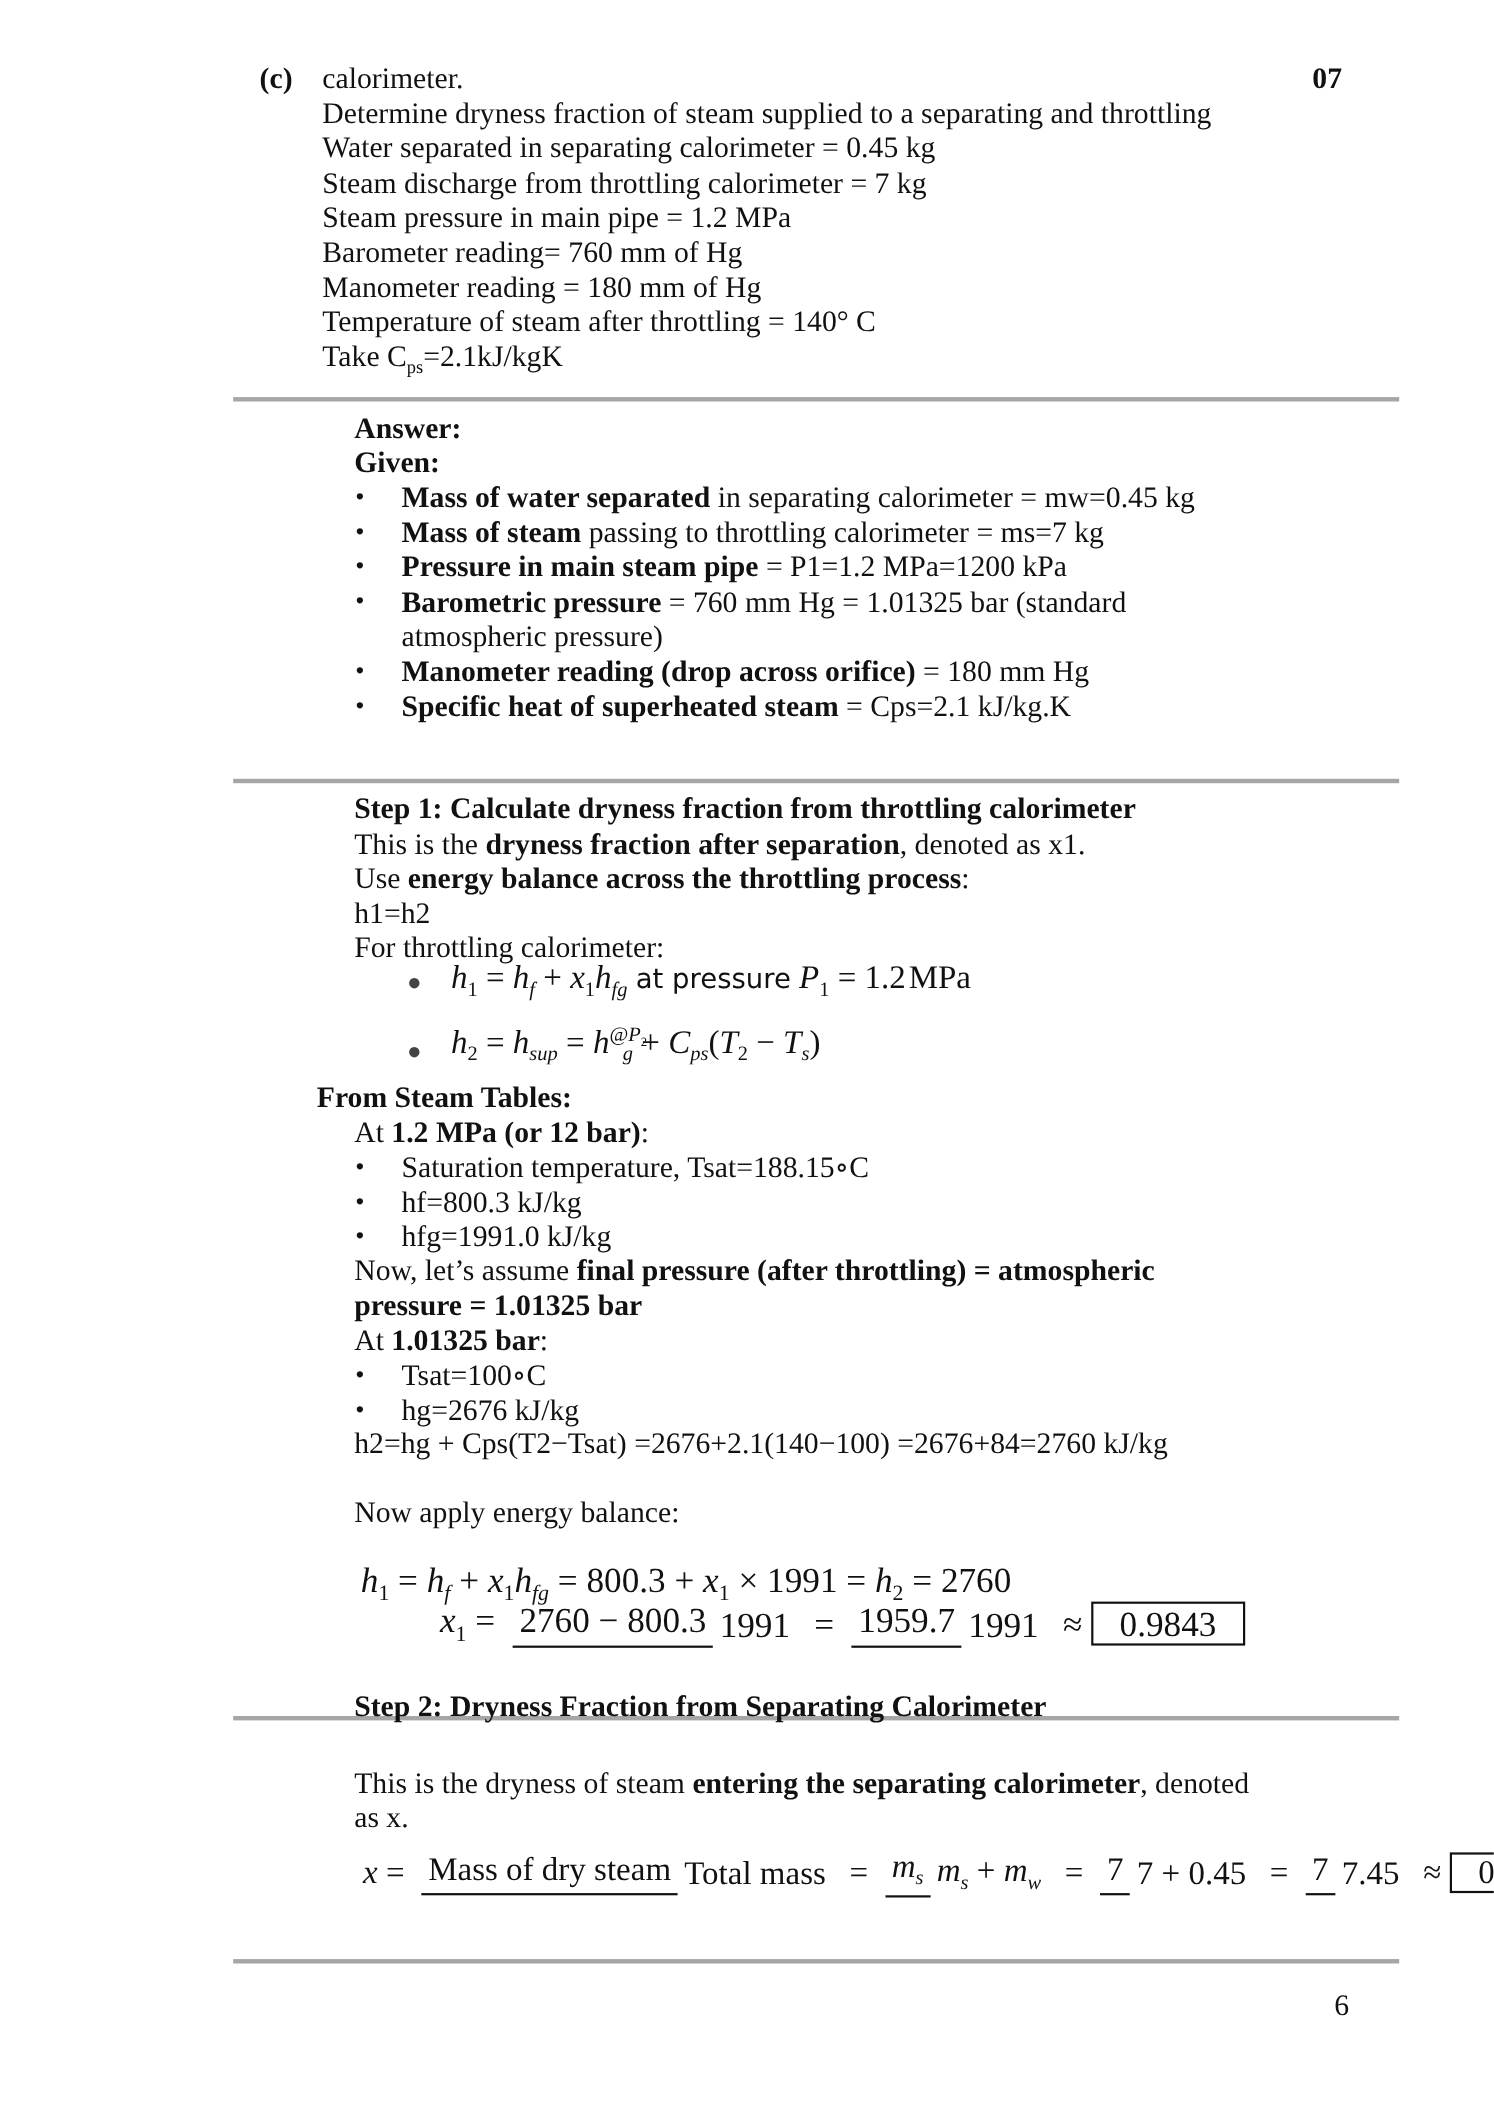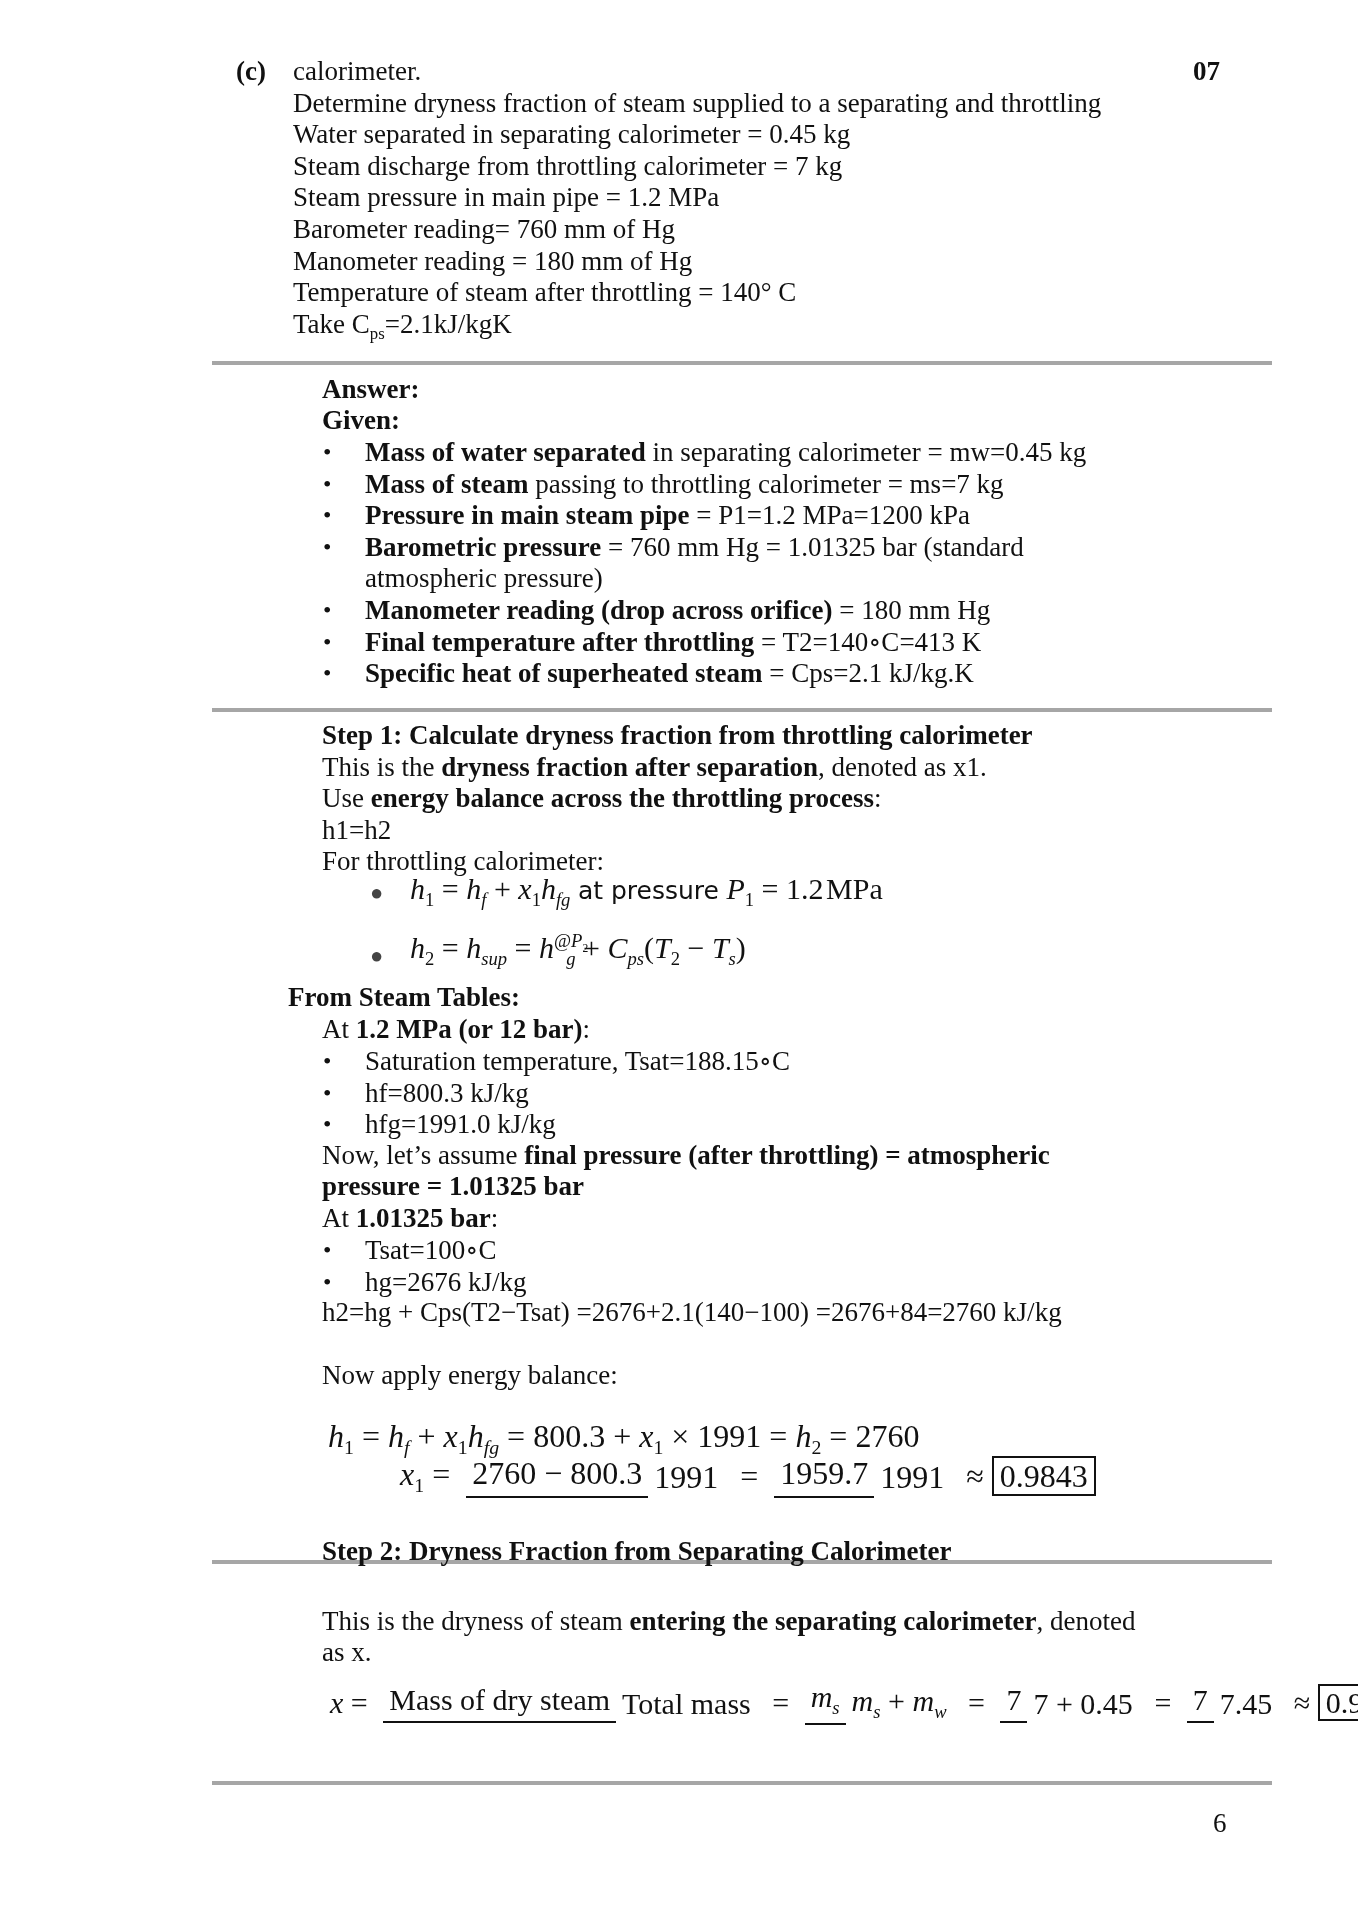--- a/index.html
+++ b/index.html
@@ -12,21 +12,21 @@
   .bullet-list { position: absolute; margin: 1px; padding: 0; list-style: none; }
   .bullet-list li { position: relative; padding-left: 42px; font-size: 27px; line-height: 31.6px; white-space: nowrap; }
   .bullet-list li::before { content: "•"; position: absolute; left: 0; top: 0; font-size: 24px; }
   .math { font-family: "DejaVu Serif", "Liberation Serif", serif; font-style: italic; }
   .mrm { font-style: normal; }
   .sans { font-family: "DejaVu Sans", "Liberation Sans", sans-serif; font-style: normal; }
   sub, sup { font-size: 62%; }
   .frac { display: inline-flex; flex-direction: row; align-items: flex-start; vertical-align: middle; margin: 0 8px; }
   .frac .num { padding: 0 6px 4px; border-bottom: 2px solid #111; }
   .frac .den { padding: 4px 6px 0; }
-  .boxed { border: 2px solid #111; padding: 0 6px; }
+  .boxed { border: 2px solid #111; padding: 0 24px; }
   .mathline { font-size: 30px; font-family: "Liberation Serif", "DejaVu Serif", serif; }
   .mbullet { position: absolute; font-size: 22px; color: #444; }
 </style>
 </head>
 <body>
 
 <div class="abs t b" style="left:236px; top:56px;">(c)</div>
 <div class="abs t b" style="left:1193px; top:56px;">07</div>
 <div class="abs t" style="left:293px; top:56px;">
   <div>calorimeter.</div>
@@ -43,21 +43,20 @@
 <div class="rule" style="top:361px;"></div>
 
 <div class="abs t b" style="left:322px; top:374px;">Answer:</div>
 <div class="abs t b" style="left:322px; top:405px;">Given:</div>
 <ul class="bullet-list" style="left:322px; top:436px;">
   <li><b>Mass of water separated</b><span> in separating calorimeter = mw=0.45 kg</span></li>
   <li><b>Mass of steam</b><span> passing to throttling calorimeter = ms=7 kg</span></li>
   <li><b>Pressure in main steam pipe</b><span> = P1=1.2 MPa=1200 kPa</span></li>
   <li><b>Barometric pressure</b><span> = 760 mm Hg = 1.01325 bar (standard</span><br><span>atmospheric pressure)</span></li>
   <li><b>Manometer reading (drop across orifice)</b><span> = 180 mm Hg</span></li>
-  <li><b>Final temperature after throttling</b><span> = T2=140∘C=413 K</span></li>
   <li><b>Specific heat of superheated steam</b><span> = Cps=2.1 kJ/kg.K</span></li>
 </ul>
 
 <div class="rule" style="top:708px;"></div>
 
 <div class="abs t b" style="left:322px; top:720px;">Step 1: Calculate dryness fraction from throttling calorimeter</div>
 <div class="abs t" style="left:322px; top:752px;"><span>This is the </span><b>dryness fraction after separation</b><span>, denoted as x1.</span></div>
 <div class="abs t" style="left:322px; top:783px;"><span>Use </span><b>energy balance across the throttling process</b><span>:</span></div>
 <div class="abs t" style="left:322px; top:815px;">h1=h2</div>
 <div class="abs t" style="left:322px; top:846px;">For throttling calorimeter:</div>

